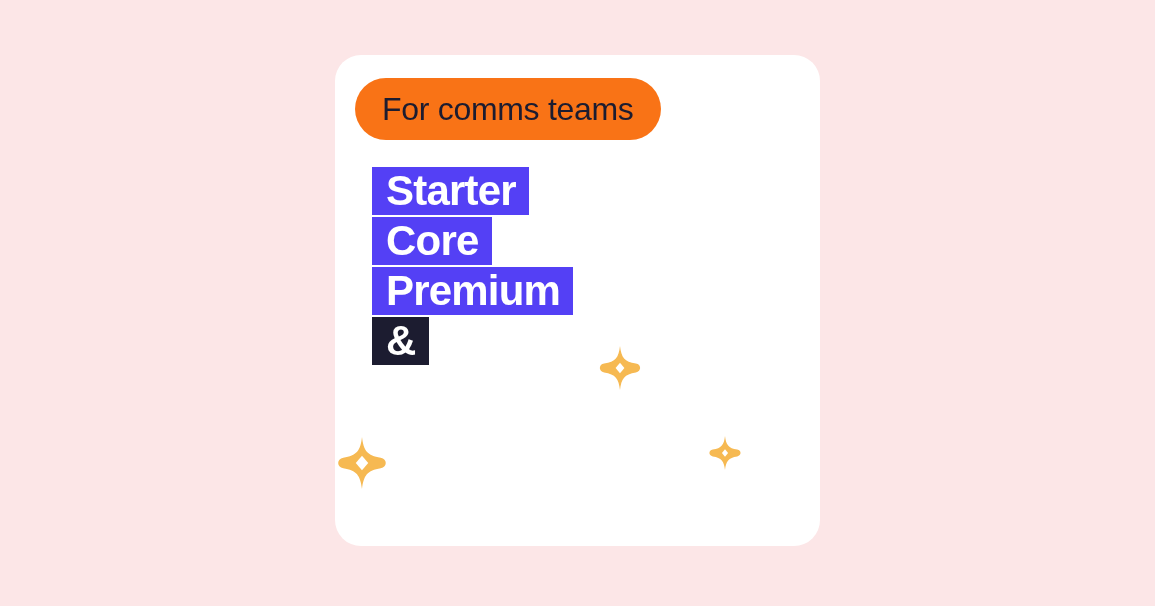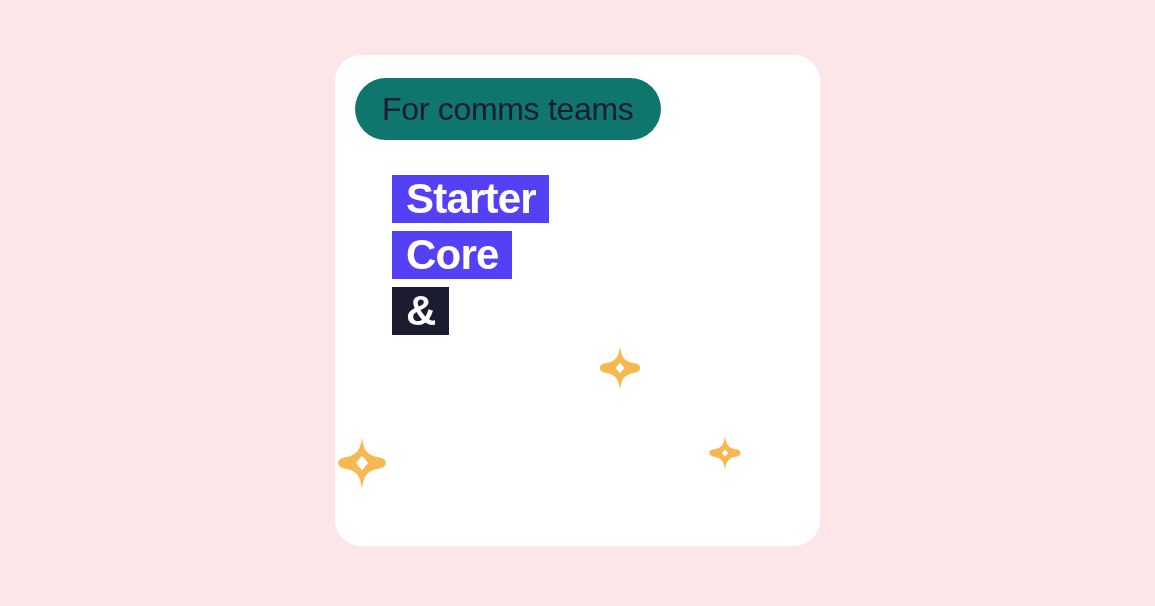--- a/index.html
+++ b/index.html
@@ -29,21 +29,21 @@
     height: 491px;
     background: #ffffff;
     border-radius: 26px;
   }
 
   
   .pill {
     position: absolute;
     display: flex;
     align-items: center;
-    background: #0f766e;
+    background: #f97316;
     color: #1c1c30;
     border-radius: 999px;
     font-size: 32px;
     font-weight: 400;
     letter-spacing: -0.3px;
     white-space: nowrap;
   }
   #pill-comms {
     left: 20px;
     top: 23px;
@@ -54,26 +54,25 @@
     left: 190px;
     top: 415px;
     height: 62px;
     padding: 0 26px 0 26px;
   }
 
   
   #headline {
     position: absolute;
     left: 37px;
-    top: 120px;
+    top: 112px;
     display: flex;
     flex-direction: column;
     align-items: flex-start;
-    gap: 8px;
-    margin-left: 20px;
+    gap: 2px;
   }
   .hl {
     display: inline-flex;
     align-items: center;
     color: #ffffff;
     font-size: 42px;
     font-weight: 700;
     line-height: 1;
     letter-spacing: -0.8px;
     height: 48px;
@@ -100,20 +99,21 @@
 
   <div id="card">
 
     <div class="pill" id="pill-comms">
       <span>For comms teams</span>
     </div>
 
     <div id="headline">
       <span class="hl purple">Starter</span>
       <span class="hl purple">Core</span>
+      <span class="hl purple">Premium</span>
       <span class="hl dark">&amp;</span>
     </div>
 
 
   </div>
 
   <svg class="sparkle" id="sparkle-large" viewBox="0 0 100 100" aria-hidden="true">
     <path d="M50 0 C53 26 60 36 86 40 C99 42 99 58 86 60 C60 64 53 74 50 100
              C47 74 40 64 14 60 C1 58 1 42 14 40 C40 36 47 26 50 0 Z" fill="#f6b952"></path>
     <path d="M50 36 L62 50 L50 64 L38 50 Z" fill="#ffffff"></path>

